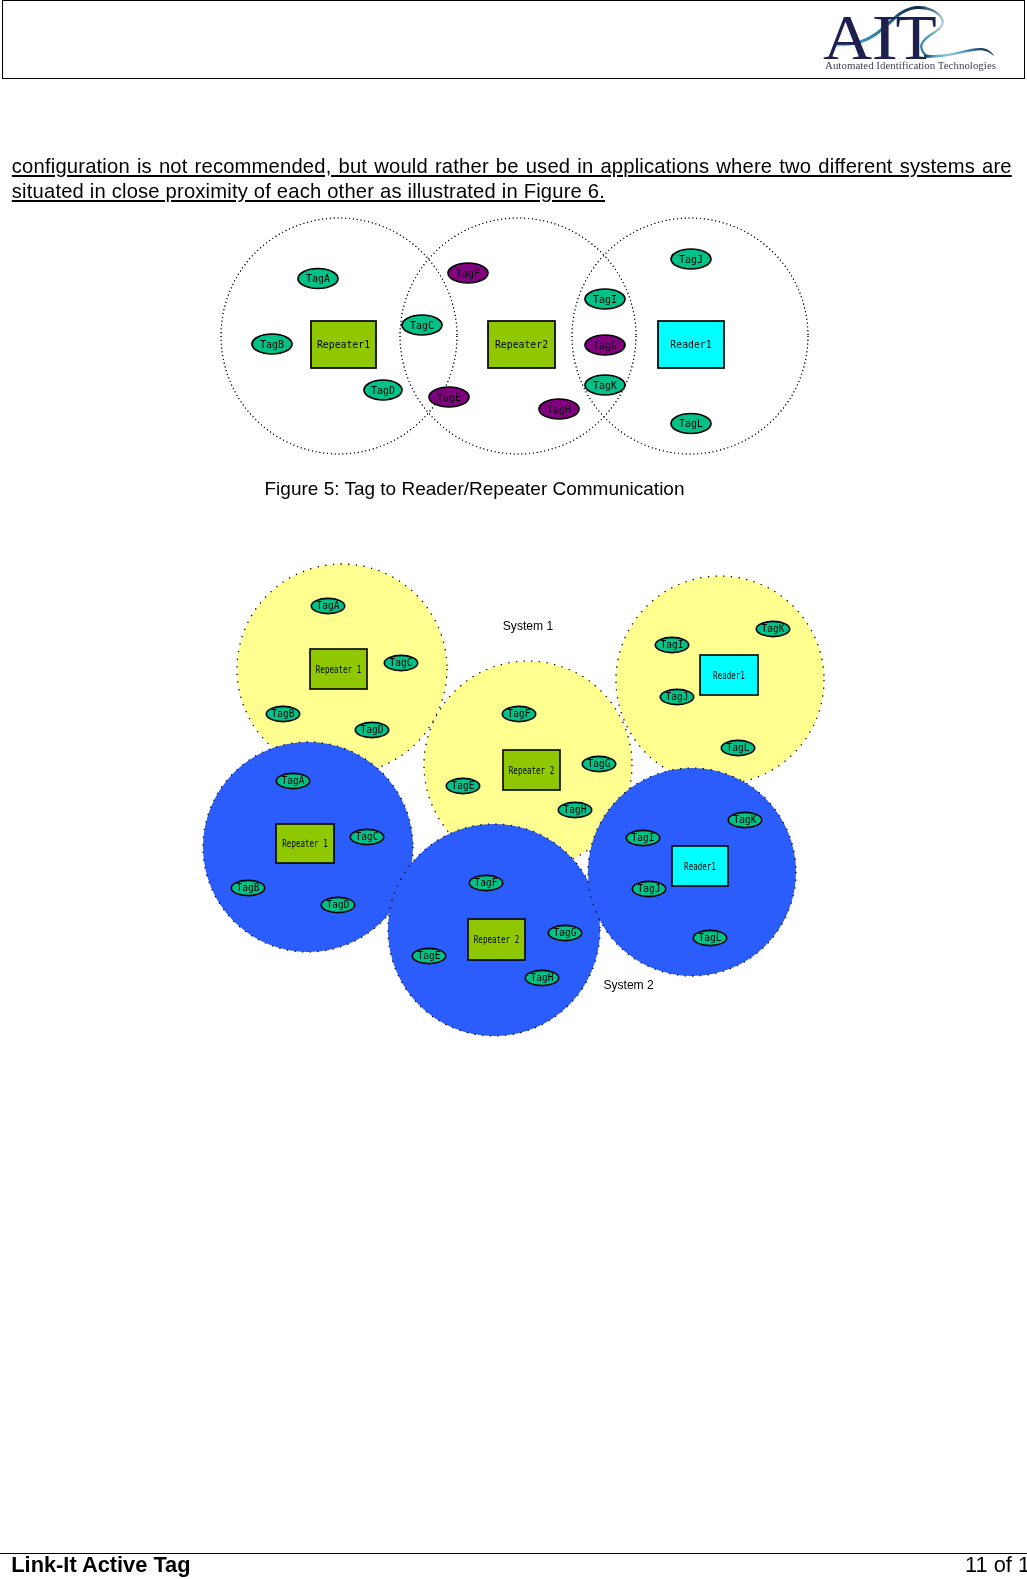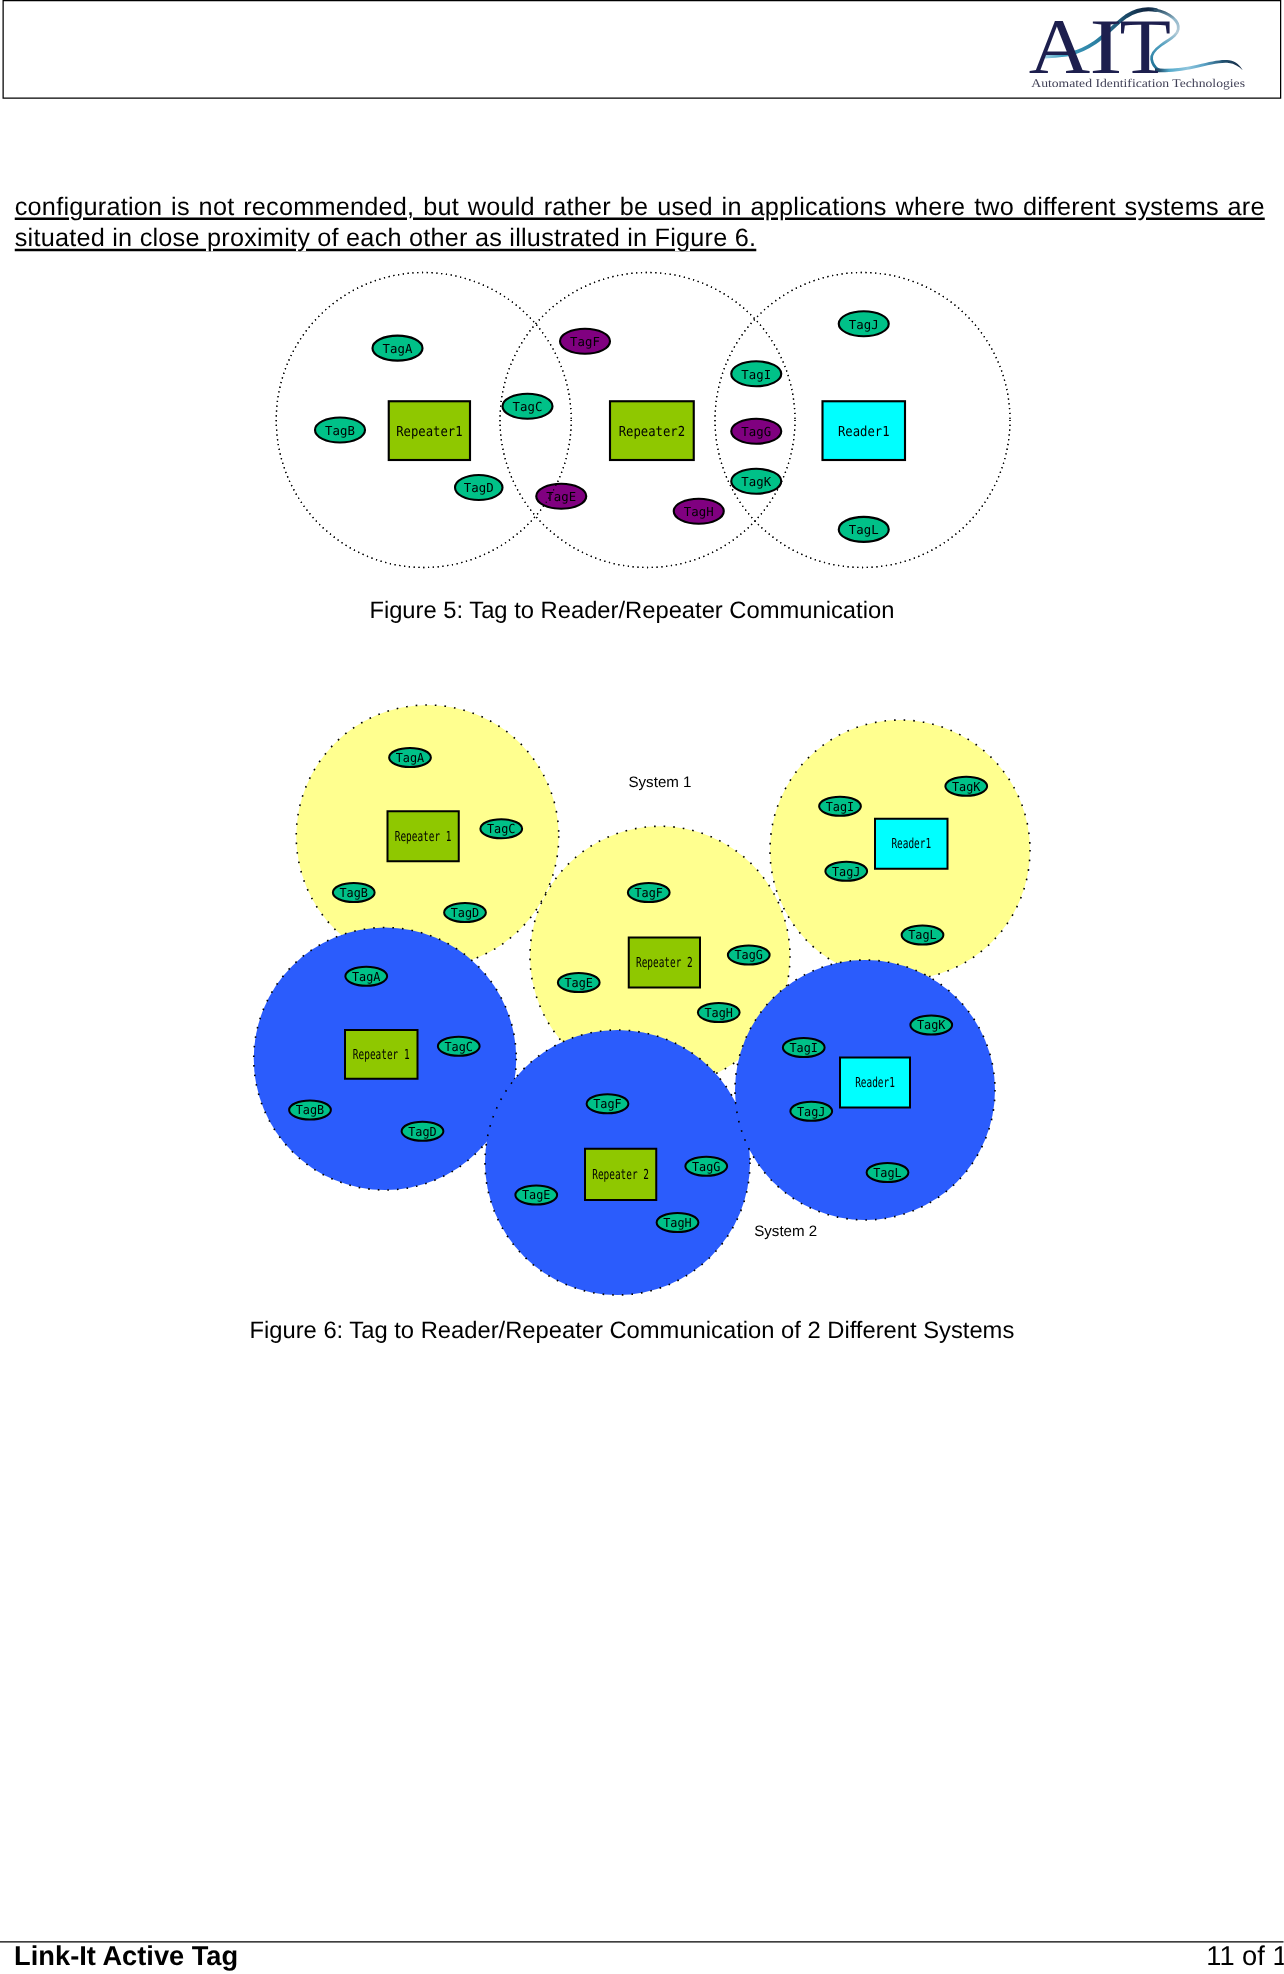--- a/index.html
+++ b/index.html
@@ -1,21 +1,21 @@
 <!DOCTYPE html>
 <html><head>
 <meta charset="utf-8">
 <style>
   html,body{margin:0;padding:0;}
   body{width:1027px;height:1579px;background:#fff;font-family:"Liberation Sans",sans-serif;position:relative;overflow:hidden;}
   .page{position:absolute;left:0;top:0;width:949px;height:1579px;}
   .hdr-box{position:absolute;left:1.9px;top:-0.2px;width:1023px;height:79px;border:1.5px solid #000;box-sizing:border-box;}
   .logo{position:absolute;left:815px;top:5px;width:200px;height:70px;}
   .body-text{position:absolute;left:11.8px;top:154px;width:1000px;font-size:20.2px;line-height:24.6px;color:#000;text-align:justify;letter-spacing:0.19px;text-decoration:underline;}
-  .fig-cap{position:absolute;font-size:19px;color:#000;text-align:center;width:100%;left:0;padding-left:31px;}
+  .fig-cap{position:absolute;font-size:19px;color:#000;text-align:center;width:100%;left:0;}
   .footer-line{position:absolute;left:0px;top:1552.5px;width:1027px;height:0;border-top:1.6px solid #000;}
   .footer-l{position:absolute;left:11.3px;top:1552px;font-size:21.8px;white-space:nowrap;font-weight:bold;}
   .footer-r{position:absolute;left:941px;top:1552px;font-size:21.8px;white-space:nowrap;margin-left:24px;}
   .figsvg{position:absolute;left:0;top:0;pointer-events:none;}
   .tagtext{font-family:"DejaVu Sans Mono",monospace;font-size:10px;fill:#000;}
   .boxtext{font-family:"DejaVu Sans Mono",monospace;font-size:11px;fill:#000;}
   .syslabel{font-family:"Liberation Sans",sans-serif;font-size:12.1px;fill:#000;}
   .logo-ait{font-family:"Liberation Serif",serif;font-size:63px;fill:#1d1f4e;}
   .logo-tag{font-family:"Liberation Serif",serif;font-size:9.5px;fill:#3f3f55;}
   .swoosh{fill:none;stroke:url(#swg);stroke-linecap:round;}
@@ -168,17 +168,16 @@
       <ellipse cx="649" cy="889" rx="16.7" ry="7.6" fill="#00C188" stroke="#000" stroke-width="1.6"></ellipse>
       <text x="649" y="892.456" text-anchor="middle" class="tagtext" font-size="9.6" textLength="22.8" lengthAdjust="spacingAndGlyphs">TagJ</text>
       <ellipse cx="745" cy="820" rx="16.7" ry="7.6" fill="#00C188" stroke="#000" stroke-width="1.6"></ellipse>
       <text x="745" y="823.456" text-anchor="middle" class="tagtext" font-size="9.6" textLength="22.8" lengthAdjust="spacingAndGlyphs">TagK</text>
       <ellipse cx="710" cy="938" rx="16.7" ry="7.6" fill="#00C188" stroke="#000" stroke-width="1.6"></ellipse>
       <text x="710" y="941.456" text-anchor="middle" class="tagtext" font-size="9.6" textLength="22.8" lengthAdjust="spacingAndGlyphs">TagL</text>
       <text x="528" y="629.6" text-anchor="middle" class="syslabel">System 1</text>
       <text x="628.6" y="988.6" text-anchor="middle" class="syslabel">System 2</text>
     </svg>
   <div class="fig-cap" style="top:478px">Figure 5: Tag to Reader/Repeater Communication</div>
-  <div class="fig-cap" style="top:1054px">Figure 6: Tag to Reader/Repeater Communication of 2 Different Systems</div>
   <div class="footer-line"></div>
   <div class="footer-l">Link-It Active Tag</div>
   <div class="footer-r">11 of 15</div>
 </div>
 
 </body></html>

